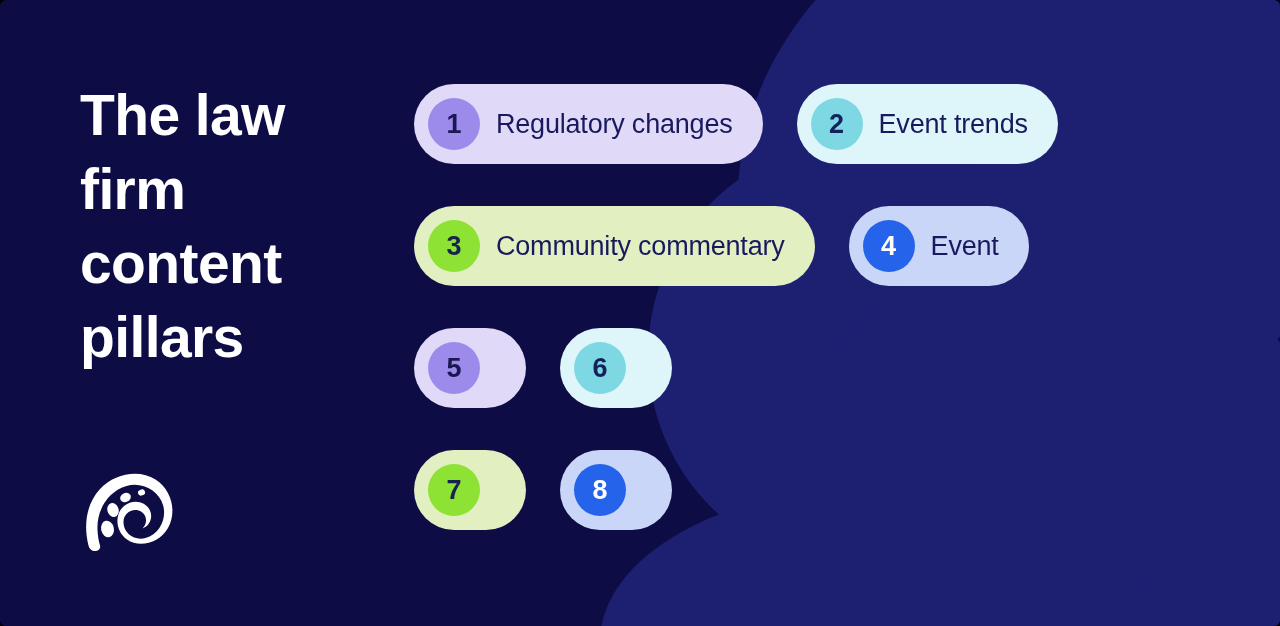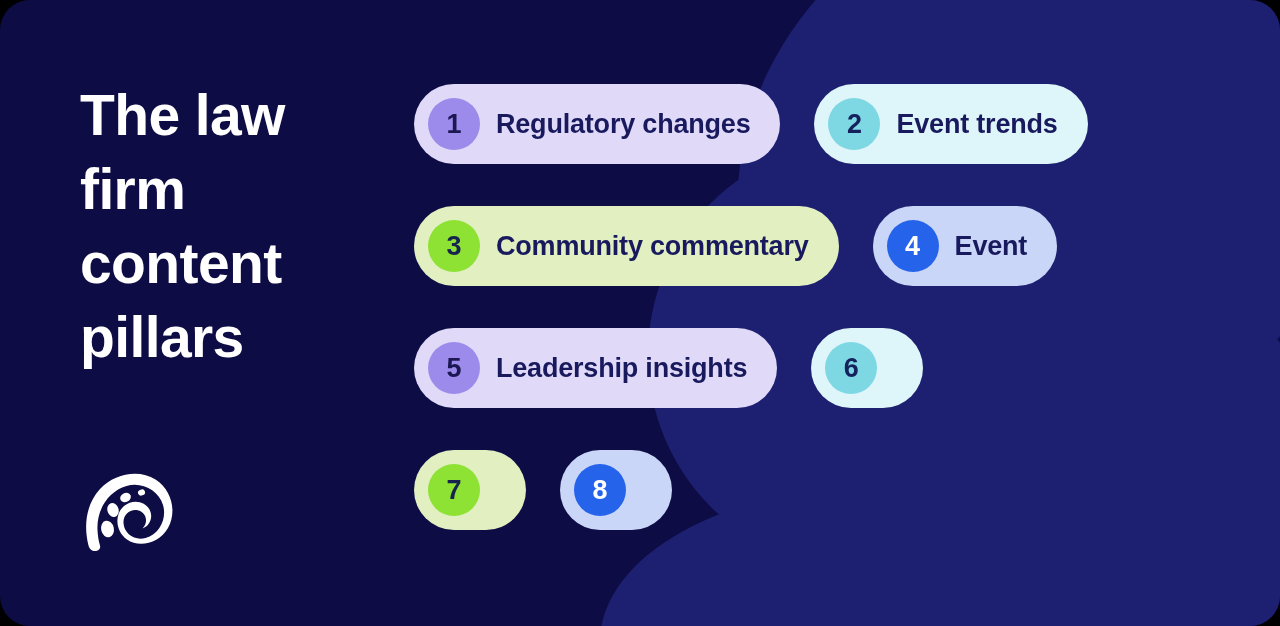--- a/index.html
+++ b/index.html
@@ -12,21 +12,21 @@
   }
   body {
     font-family: "Liberation Sans", sans-serif;
     -webkit-font-smoothing: antialiased;
   }
 
   #card {
     position: relative;
     width: 1280px;
     height: 626px;
-    border-radius: 30px;
+    border-radius: 6px;
     background: #0E0C45;
     overflow: hidden;
   }
 
   
   .blob {
     position: absolute;
     background: #1D2071;
     pointer-events: none;
   }
@@ -124,21 +124,21 @@
     border-radius: 50%;
     display: flex;
     align-items: center;
     justify-content: center;
     font-size: 27px;
     font-weight: bold;
     margin-right: 16px;
   }
   .pill-label {
     font-size: 27px;
-    font-weight: bold;
+    font-weight: normal;
     color: #191A5E;
     letter-spacing: -0.2px;
     white-space: nowrap;
   }
 
   
   .theme-purple { background: #E0DAF8; }
   .theme-purple .pill-badge { background: #9C8BEB; color: #1B1752; }
   .theme-cyan   { background: #DEF5F9; }
   .theme-cyan   .pill-badge { background: #7ED8E3; color: #14215C; }
@@ -212,21 +212,20 @@
         </div>
         <div class="pill theme-blue">
           <div class="pill-badge">4</div>
           <div class="pill-label">Event</div>
         </div>
       </div>
 
       <div class="pill-row">
         <div class="pill theme-purple">
           <div class="pill-badge">5</div>
-          <div class="pill-label">Leadership insights</div>
         </div>
         <div class="pill theme-cyan">
           <div class="pill-badge">6</div>
         </div>
       </div>
 
       <div class="pill-row">
         <div class="pill theme-green">
           <div class="pill-badge">7</div>
         </div>

